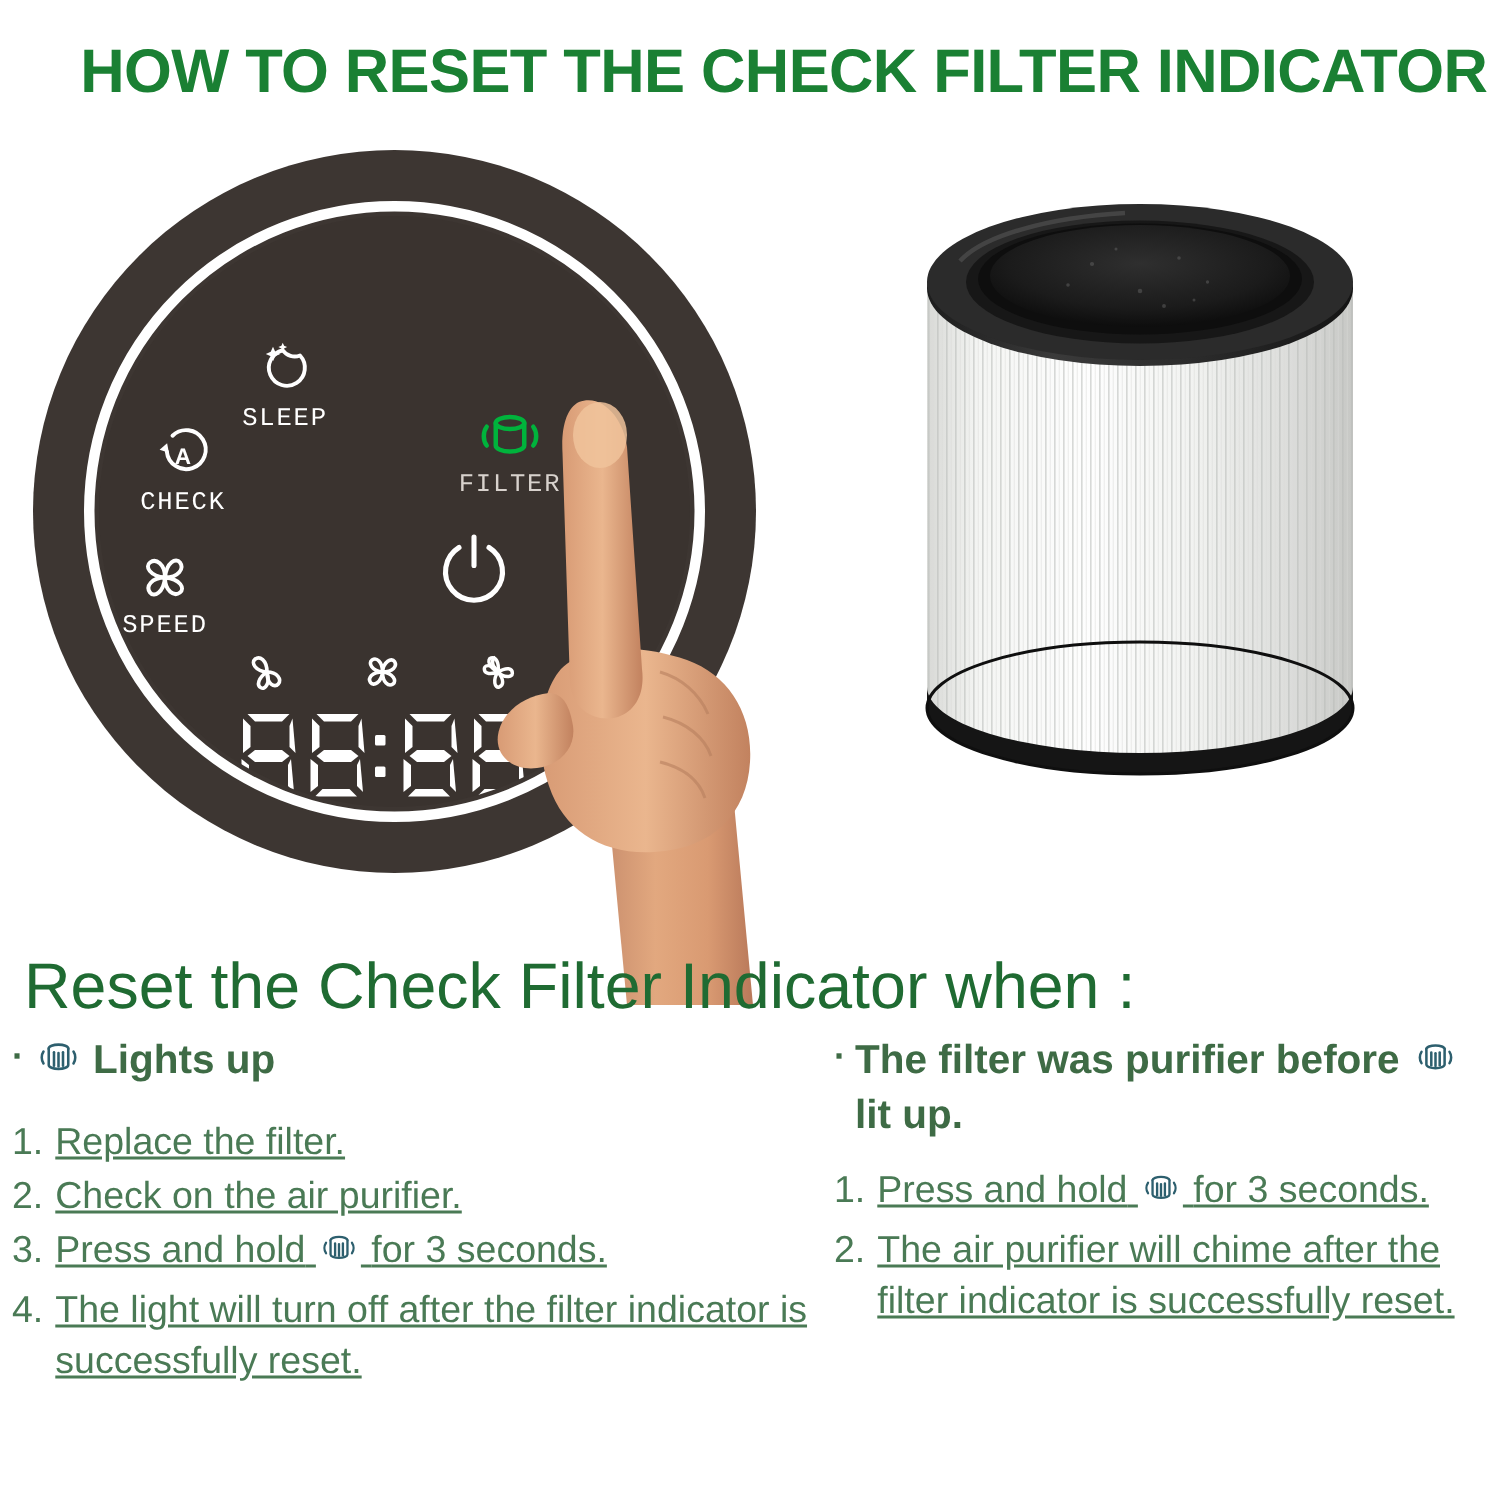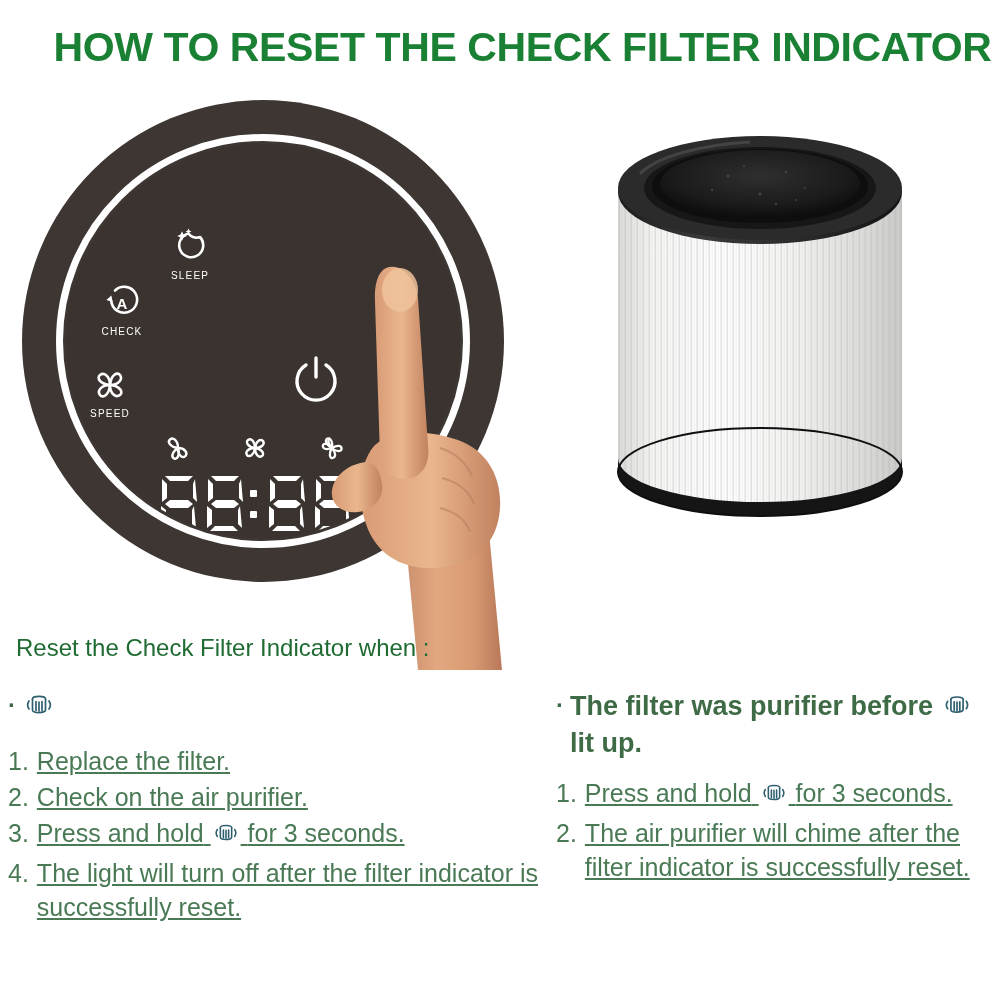--- a/index.html
+++ b/index.html
@@ -75,25 +75,25 @@
     width: 92px;
     margin-left: -46px;
   }
   .btn .glyph {
     display: block;
     height: 40px;
     line-height: 40px;
   }
   .btn .lbl {
     display: block;
-    font-size: 10px;
+    font-size: 17px;
     letter-spacing: 1.2px;
     font-weight: normal;
     margin-top: 2px;
-    font-family: Liberation Sans, sans-serif;
+    font-family: Liberation Mono, monospace;
   }
 
   #btn-sleep   { left: 124px; top: 84px; }
   #btn-display { left: 206px; top: 84px; }
   #btn-auto    { left: 56px;  top: 140px; }
   #btn-filter  { left: 274px; top: 128px; }
   #btn-speed   { left: 44px;  top: 222px; }
 
   #btn-filter .lbl { color: #d8d2cd; }
 
@@ -134,21 +134,21 @@
     top: 28px;
     width: 320px;
     height: 420px;
   }
 
   
   #reset-heading {
     position: absolute;
     left: 16px;
     top: 634px;
-    font-size: 24px;
+    font-size: 43px;
     color: #1f6b32;
     font-family: "Liberation Sans", sans-serif;
     white-space: nowrap;
   }
 
   #col-left  { position: absolute; left: 8px;   top: 690px; width: 540px; }
   #col-right { position: absolute; left: 556px; top: 690px; width: 440px; }
 
   .cond-head {
     font-size: 27px;
@@ -209,20 +209,33 @@
         <span class="glyph">
           <svg width="40" height="38" viewBox="0 0 40 38">
             <path d="M13 6.5 A13 13 0 1 1 9.2 17" fill="none" stroke="#fff" stroke-width="2.6" stroke-linecap="round"></path>
             <path d="M9.4 11.5 l1.2 6.4 l-6.2-2 z" fill="#fff"></path>
             <text x="20" y="25" font-family="Liberation Sans, sans-serif" font-size="15" font-weight="bold" fill="#fff" text-anchor="middle">A</text>
           </svg>
         </span>
         <span class="lbl">CHECK</span>
       </div>
 
+      <div class="btn" id="btn-filter">
+        <span class="glyph">
+          <svg width="46" height="40" viewBox="0 0 46 40">
+            <g stroke="#00b33c" stroke-width="3" fill="none" stroke-linecap="round">
+              <ellipse cx="23" cy="10" rx="9.5" ry="4"></ellipse>
+              <path d="M13.5 10 V25 A9.5 4 0 0 0 32.5 25 V10"></path>
+              <path d="M7.5 12.5 A7 9 0 0 0 7.5 25"></path>
+              <path d="M38.5 12.5 A7 9 0 0 1 38.5 25"></path>
+            </g>
+          </svg>
+        </span>
+        <span class="lbl">FILTER</span>
+      </div>
 
       <div class="btn" id="btn-speed">
         <span class="glyph">
           <svg width="44" height="40" viewBox="0 0 44 40">
             <g fill="none" stroke="#fff" stroke-width="2.6" stroke-linejoin="round">
               <path d="M22 19 C22 10 16 6 12 9 C8.5 11.6 11.6 18 22 19 Z"></path>
               <path d="M22 19 C31 19 35 13 32 9 C29.4 5.5 23 8.6 22 19 Z"></path>
               <path d="M22 19 C22 28 28 32 32 29 C35.5 26.4 32.4 20 22 19 Z"></path>
               <path d="M22 19 C13 19 9 25 12 29 C14.6 32.5 21 29.4 22 19 Z"></path>
             </g>
@@ -430,20 +443,21 @@
           <ellipse cx="15" cy="9" rx="6.5" ry="2.6"></ellipse>
           <path d="M8.5 9 V20 A6.5 2.6 0 0 0 21.5 20 V9" fill="#ffffff"></path>
           <line x1="12" y1="11.5" x2="12" y2="20.5"></line>
           <line x1="15" y1="12" x2="15" y2="21"></line>
           <line x1="18" y1="11.5" x2="18" y2="20.5"></line>
           <path d="M5 11 A4.6 6 0 0 0 5 19" fill="none"></path>
           <path d="M25 11 A4.6 6 0 0 1 25 19" fill="none"></path>
         </g>
       </svg>
     </span>
+    <span class="htext">Lights up</span>
   </div>
 
   <ul class="steps">
     <li>
       <span class="num">1.</span>
       <span class="txt">Replace the filter.</span>
     </li>
     <li>
       <span class="num">2.</span>
       <span class="txt">Check on the air purifier.</span>

